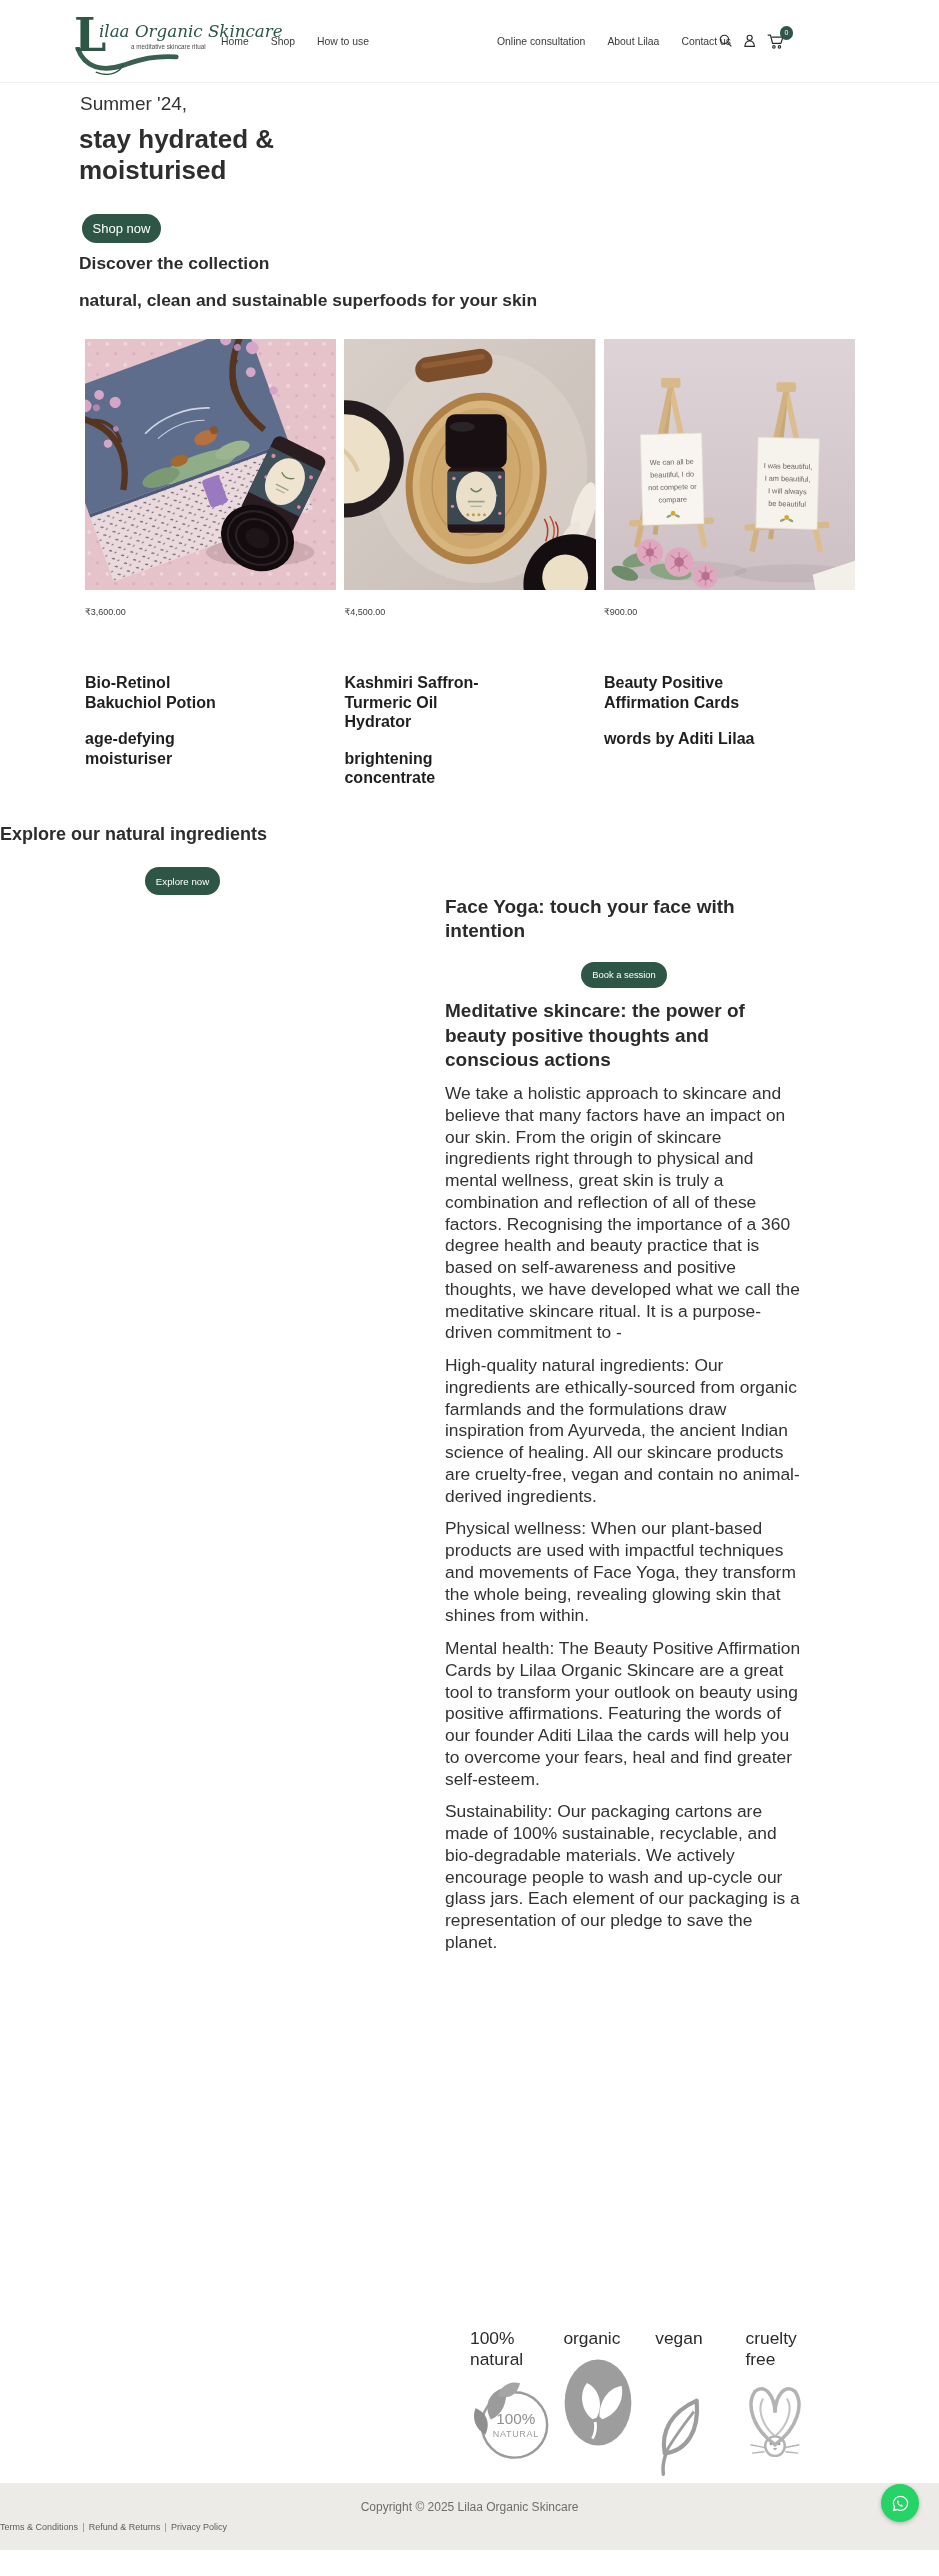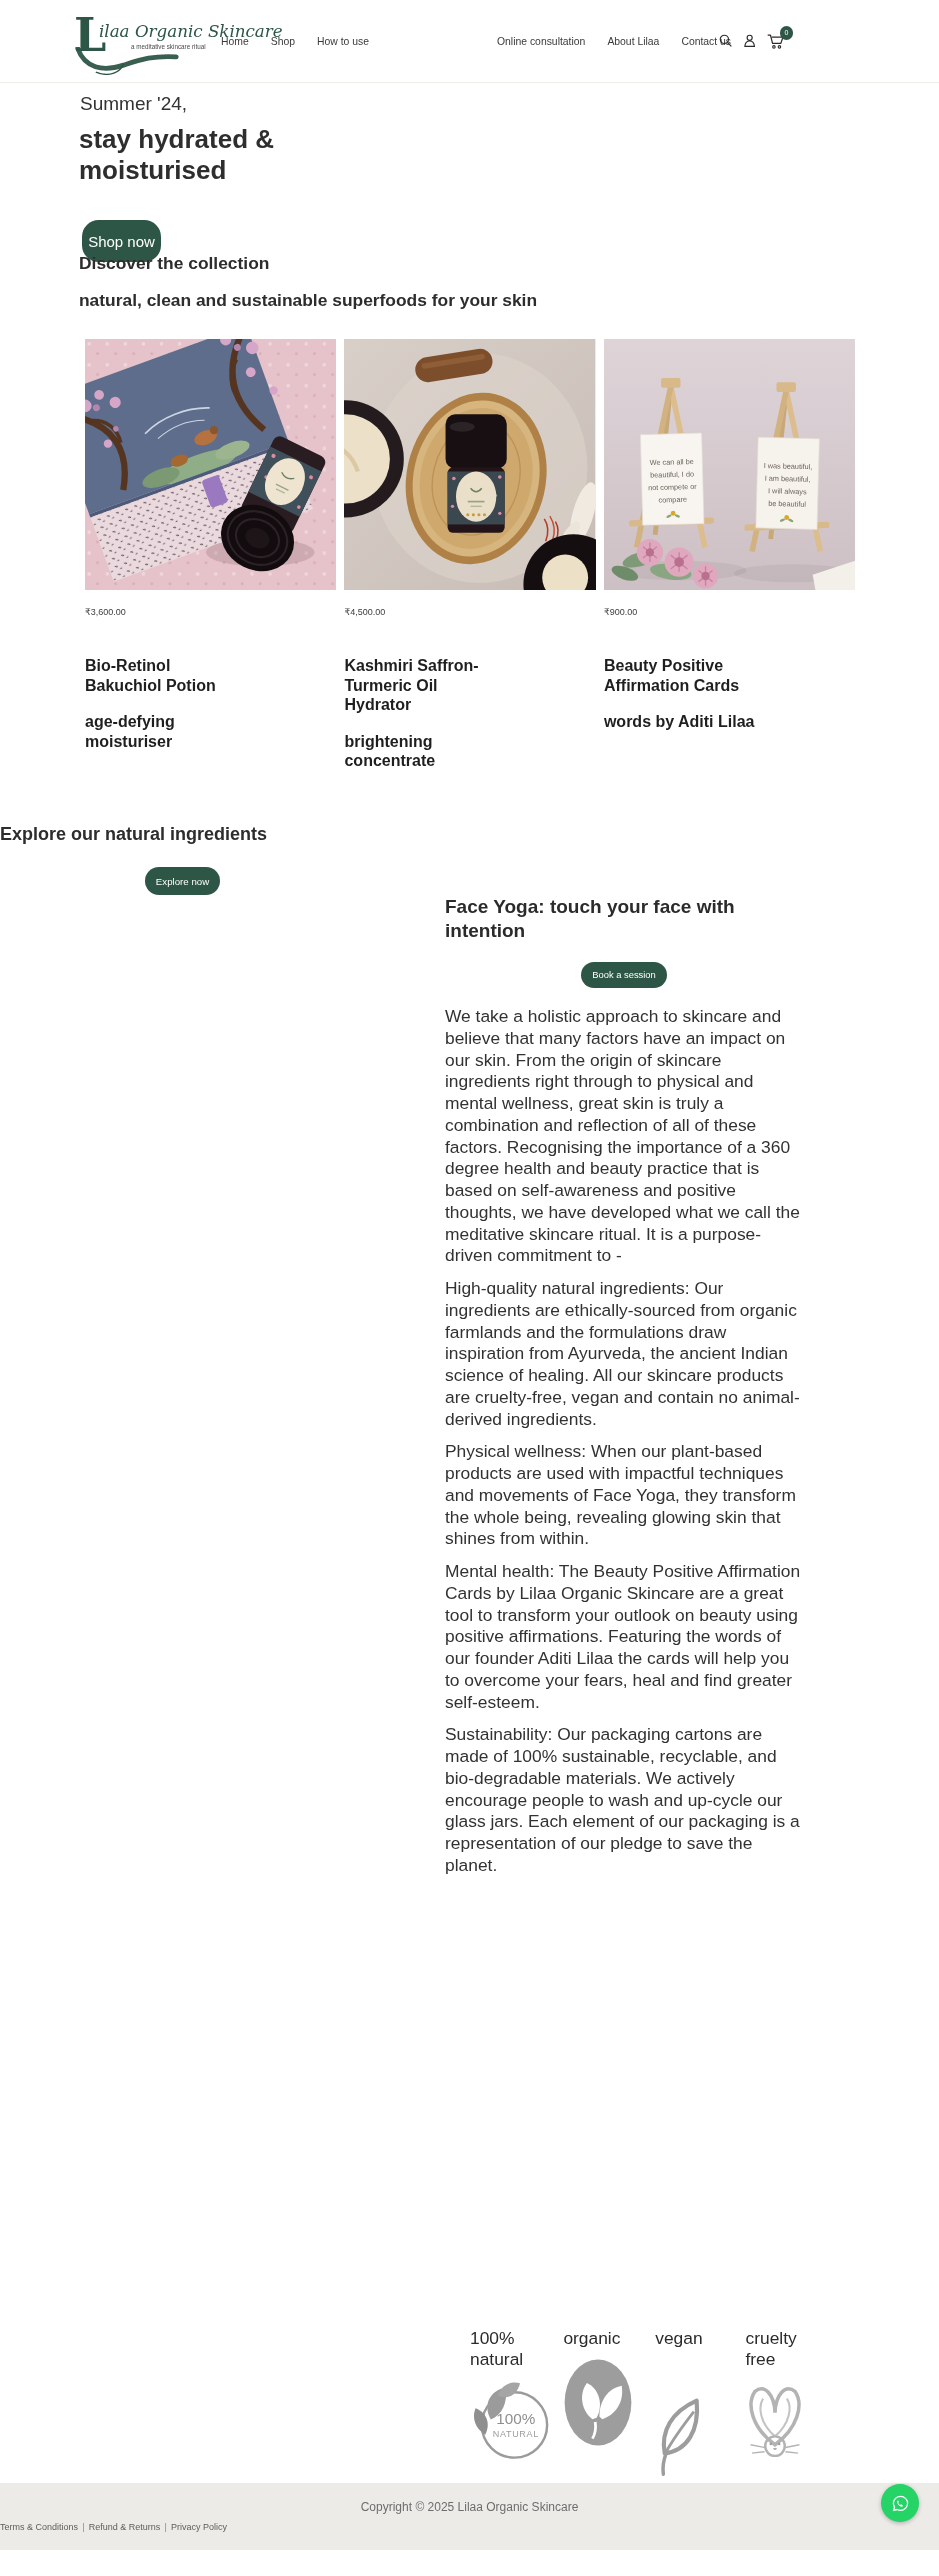--- a/index.html
+++ b/index.html
@@ -18,32 +18,32 @@
   .nav-item.gap-before{margin-left:106px;}
   .hdr-icons{position:absolute;left:718px;top:0;height:82px;display:flex;align-items:center;gap:9px;}
   .hicon{width:15.3px;height:15.3px;cursor:pointer;position:relative;}
   .cart-wrap{position:relative;width:18px;height:16.7px;cursor:pointer;}
   .cart-badge{position:absolute;top:-6.3px;right:-8.4px;width:13.2px;height:13.2px;border-radius:50%;background:#2d5646;color:#fff;font-size:7px;display:flex;align-items:center;justify-content:center;}
 
   
   .eyebrow{position:absolute;left:80px;top:93px;font-size:19px;color:#333;}
   .hero-title{position:absolute;left:79px;top:124px;font-size:26px;font-weight:700;color:#2e2e2e;line-height:1.18;}
   .btn{display:flex;align-items:center;justify-content:center;background:#2d5646;color:#fff;border:none;border-radius:16.7px;cursor:pointer;font-family:inherit;}
-  .btn-shop{position:absolute;left:82px;top:220px;width:79px;height:42px;font-size:15px;}
+  .btn-shop{position:absolute;left:82px;top:214px;width:79px;height:29px;font-size:13px;}
   .sec-head{position:absolute;font-size:17.4px;font-weight:700;color:#2d2d2d;}
   .h-discover{left:79px;top:253px;}
   .h-natural{left:79px;top:290px;font-weight:700;}
 
   
   .cards{position:absolute;left:85px;top:339px;width:770px;display:grid;grid-template-columns:1fr 1fr 1fr;column-gap:8.4px;}
   .card{display:flex;flex-direction:column;}
   .card-img{width:100%;height:251px;overflow:hidden;cursor:pointer;background:#eee;}
   .card-img svg{display:block;width:100%;height:100%;}
   .price{margin-top:17.4px;text-align:left;font-size:9px;color:#3c3c3c;}
-  .p-name{margin-top:39px;font-size:16px;font-weight:700;color:#1f1f1f;line-height:1.22;max-width:160px;cursor:pointer;}
+  .p-name{margin-top:56px;font-size:16px;font-weight:700;color:#1f1f1f;line-height:1.22;max-width:160px;cursor:pointer;}
   .p-tag{margin-top:16.7px;font-size:16px;font-weight:700;color:#1f1f1f;line-height:1.22;max-width:153px;}
 
   
   .h-explore{left:0;top:824px;font-size:18px;}
   .btn-explore{position:absolute;left:145px;top:867px;width:75px;height:28px;font-size:9.7px;}
 
   
   .ritual-col{position:absolute;left:445px;top:895px;width:358px;display:flex;flex-direction:column;}
   .rc-h2{font-size:19px;font-weight:700;color:#2b2b2b;line-height:1.28;margin:0;}
   .btn-book{width:86px;height:26.4px;font-size:9.4px;margin:18px auto 7px auto;}
@@ -339,20 +339,21 @@
       <div class="p-tag">words by Aditi Lilaa</div>
     </div>
   </div>
 
   <div class="sec-head h-explore">Explore our natural ingredients</div>
   <button class="btn btn-explore">Explore now</button>
 
   <div class="ritual-col">
     <h2 class="rc-h2">Face Yoga: touch your face with intention</h2>
     <button class="btn btn-book">Book a session</button>
+    <h2 class="rc-h2 meditative">Meditative skincare: the power of beauty positive thoughts and conscious actions</h2>
     <p class="rc-p">We take a holistic approach to skincare and believe that many factors have an impact on our skin. From the origin of skincare ingredients right through to physical and mental wellness, great skin is truly a combination and reflection of all of these factors. Recognising the importance of a 360 degree health and beauty practice that is based on self-awareness and positive thoughts, we have developed what we call the meditative skincare ritual. It is a purpose-driven commitment to -</p>
     <p class="rc-p">High-quality natural ingredients: Our ingredients are ethically-sourced from organic farmlands and the formulations draw inspiration from Ayurveda, the ancient Indian science of healing. All our skincare products are cruelty-free, vegan and contain no animal-derived ingredients.</p>
     <p class="rc-p">Physical wellness: When our plant-based products are used with impactful techniques and movements of Face Yoga, they transform the whole being, revealing glowing skin that shines from within.</p>
     <p class="rc-p">Mental health: The Beauty Positive Affirmation Cards by Lilaa Organic Skincare are a great tool to transform your outlook on beauty using positive affirmations. Featuring the words of our founder Aditi Lilaa the cards will help you to overcome your fears, heal and find greater self-esteem.</p>
     <p class="rc-p">Sustainability: Our packaging cartons are made of 100% sustainable, recyclable, and bio-degradable materials. We actively encourage people to wash and up-cycle our glass jars. Each element of our packaging is a representation of our pledge to save the planet.</p>
   </div>
 
   <div class="badges">
     <div class="badge b1">
       <div class="badge-label">100% natural</div>

